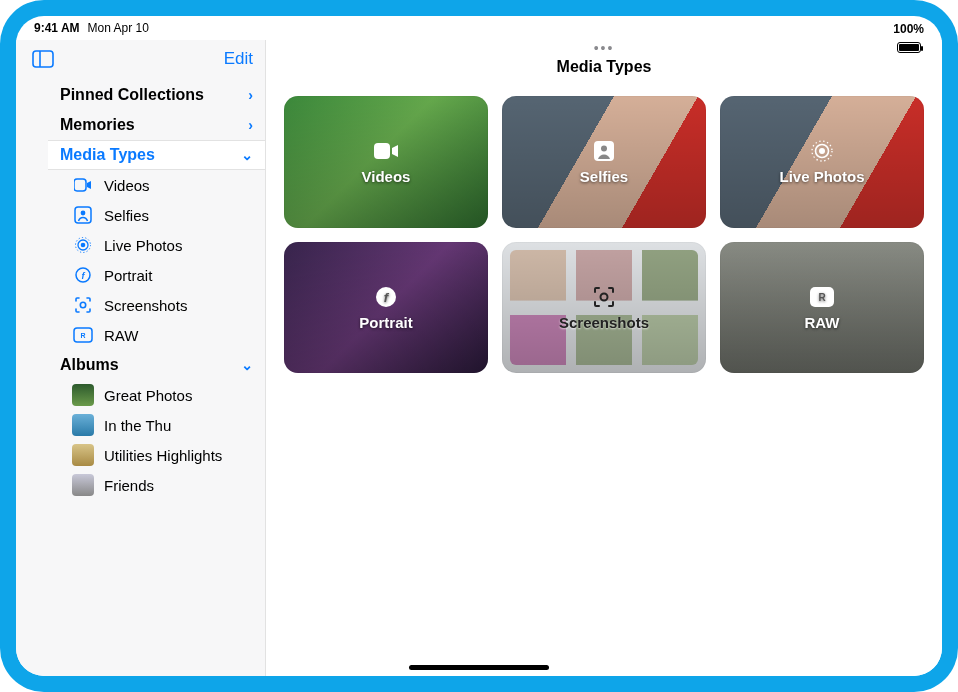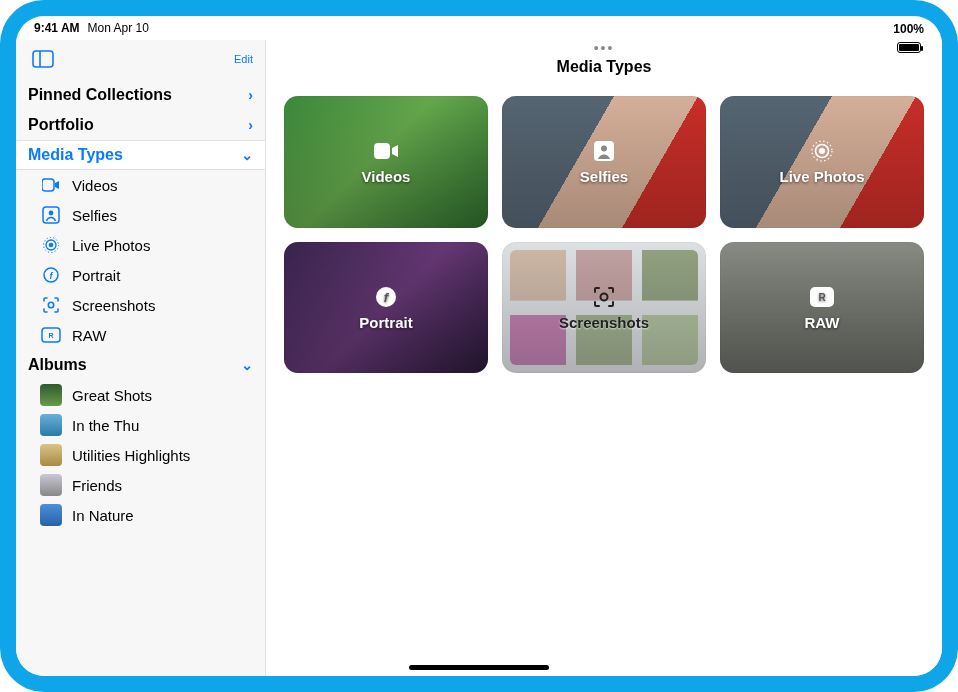--- a/index.html
+++ b/index.html
@@ -25,22 +25,22 @@
   .battery-icon::after { content:""; position:absolute; right:-3px; top:3px; width:2px; height:5px; background:#000; border-radius:1px;}
   .battery-fill { position:absolute; left:1px; top:1px; bottom:1px; right:1px; background:#000; border-radius:1px;}
   
   .body { flex:1; display:flex; min-height:0; }
   .sidebar {
     width: 250px; border-right: 1px solid #e2e2e2; background:#f7f7f8;
     display:flex; flex-direction:column; min-height:0;
   }
   .sidebar-top { display:flex; align-items:center; justify-content:space-between; padding: 6px 12px 8px 12px; }
   .sb-icon-btn { width:30px; height:26px; display:flex; align-items:center; justify-content:center; border-radius:6px; color:#0a7aff; }
-  .edit-link { color:#0a7aff; font-size:11px; }
-  .sidebar-scroll { flex:1; overflow:hidden; }
+  .edit-link { color:#0a7aff; font-size:17px; }
+  .sidebar-scroll { flex:1; overflow:hidden;padding-left:32px; }
   .sb-section { padding: 4px 12px; display:flex; align-items:center; justify-content:space-between; font-size:16px; font-weight:600; color:#000; height:30px; cursor:default; }
   .sb-section.sel { color:#0a7aff; background:#fff; border-top:1px solid #e2e2e2; border-bottom:1px solid #e2e2e2; }
   .sb-section .chev { color:#0a7aff; font-size:14px; }
   .sb-item { display:flex; align-items:center; gap:10px; padding: 5px 14px 5px 24px; font-size:15px; color:#000; cursor:default; height:30px;}
   .sb-item .ico { width:22px; height:22px; display:flex; align-items:center; justify-content:center; color:#0a7aff; flex-shrink:0; }
   .sb-item .thumb { width:22px; height:22px; border-radius:4px; flex-shrink:0; }
   .main { flex:1; display:flex; flex-direction:column; min-width:0; background:#fff;}
   .main-top { height:40px; position:relative; display:flex; align-items:flex-end; justify-content:center; padding-bottom:4px;}
   .more-dots { position:absolute; left:50%; top:0px; transform:translateX(-50%); color:#8a8a8e; font-size:14px; letter-spacing:2px;}
   .main-title { font-size:16px; font-weight:700; color:#000; }
@@ -109,21 +109,21 @@
           </div>
           <span class="edit-link">Edit</span>
         </div>
 
         <div class="sidebar-scroll">
           <div class="sb-section">
             <span>Pinned Collections</span>
             <span class="chev">›</span>
           </div>
           <div class="sb-section">
-            <span>Portfolio</span>
+            <span>Memories</span>
             <span class="chev">›</span>
           </div>
           <div class="sb-section sel">
             <span>Media Types</span>
             <span class="chev">⌄</span>
           </div>
 
           <div class="sb-item">
             <span class="ico">
               <svg width="18" height="14" viewBox="0 0 18 14">
@@ -180,37 +180,33 @@
             </span>
             <span>RAW</span>
           </div>
 
           <div class="sb-section">
             <span>Albums</span>
             <span class="chev">⌄</span>
           </div>
           <div class="sb-item">
               <span class="thumb th-a"></span>
-              <span>Great Shots</span>
+              <span>Great Photos</span>
             </div>
           <div class="sb-item">
               <span class="thumb th-d"></span>
               <span>In the Thu</span>
             </div>
           <div class="sb-item">
               <span class="thumb th-e"></span>
               <span>Utilities Highlights</span>
             </div>
           <div class="sb-item">
               <span class="thumb th-f"></span>
               <span>Friends</span>
-            </div>
-          <div class="sb-item">
-              <span class="thumb th-g"></span>
-              <span>In Nature</span>
             </div>
         </div>
       </aside>
 
       <main class="main">
         <div class="main-top">
           <span class="more-dots">•••</span>
           <span class="main-title">Media Types</span>
         </div>
         <div class="grid">

